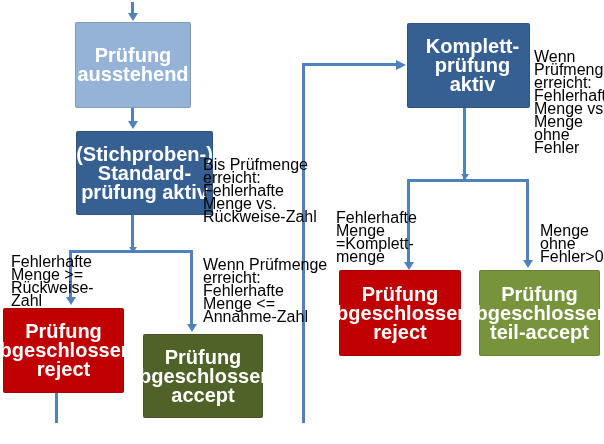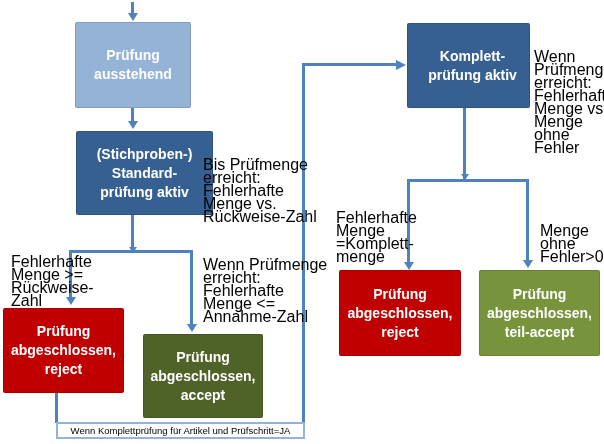--- a/index.html
+++ b/index.html
@@ -2,21 +2,21 @@
 <html><head>
 <meta charset="utf-8">
 <style>
   html,body { margin:0; padding:0; background:#fff; }
   #canvas {
     position:relative; width:604px; height:444px; background:#ffffff;
     font-family:"Liberation Sans", sans-serif; overflow:hidden;
   }
   .box {
     position:absolute; display:flex; align-items:center; justify-content:center;
-    text-align:center; color:#ffffff; font-size:14px; line-height:19px;
+    text-align:center; color:#ffffff; font-size:20px; line-height:19px;
     font-weight:600; white-space:pre-line; border-radius:2px;
     box-shadow: inset 0 0 0 1px rgba(0,0,0,0.12);
   }
   .bg-lightblue  { background:#95B3D7; }
   .bg-darkblue   { background:#376092; }
   .bg-red        { background:#C00000; }
   .bg-darkgreen  { background:#4F6228; }
   .bg-lightgreen { background:#77933C; }
 
   .box-pending      { left:75px;  top:22px;  width:116px; height:86px; }
@@ -165,15 +165,14 @@
 
   <div class="note note-komplett">Fehlerhafte
 Menge
 =Komplett-
 menge</div>
 
   <div class="note note-ohne">Menge
 ohne
 Fehler&gt;0</div>
 
-  <div class="cond-label">Wenn Komplettprüfung für Artikel und Prüfschritt=JA</div>
 
 </div>
 
 </body></html>

